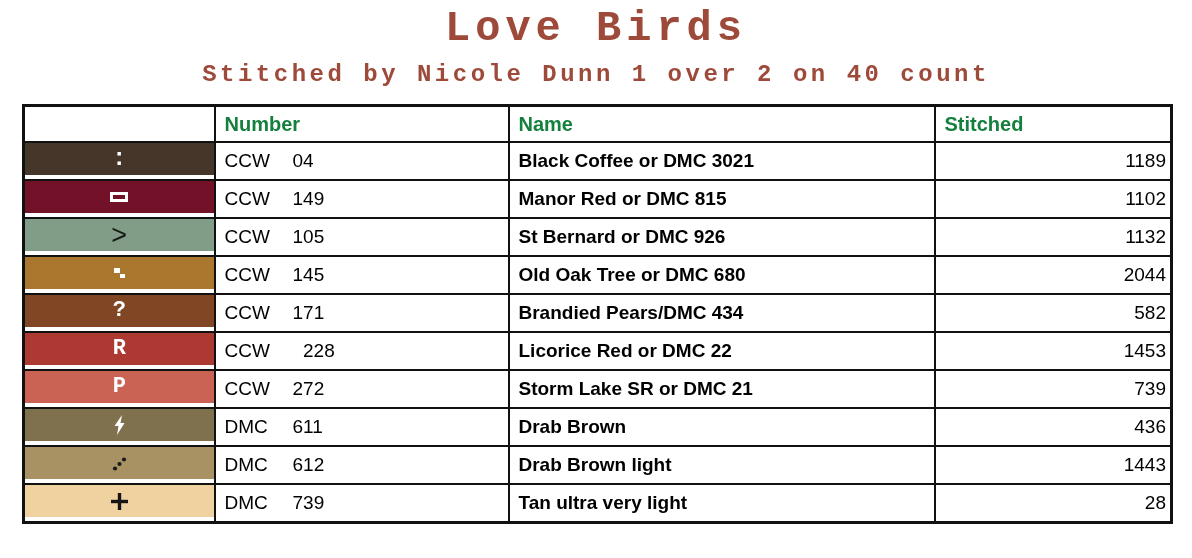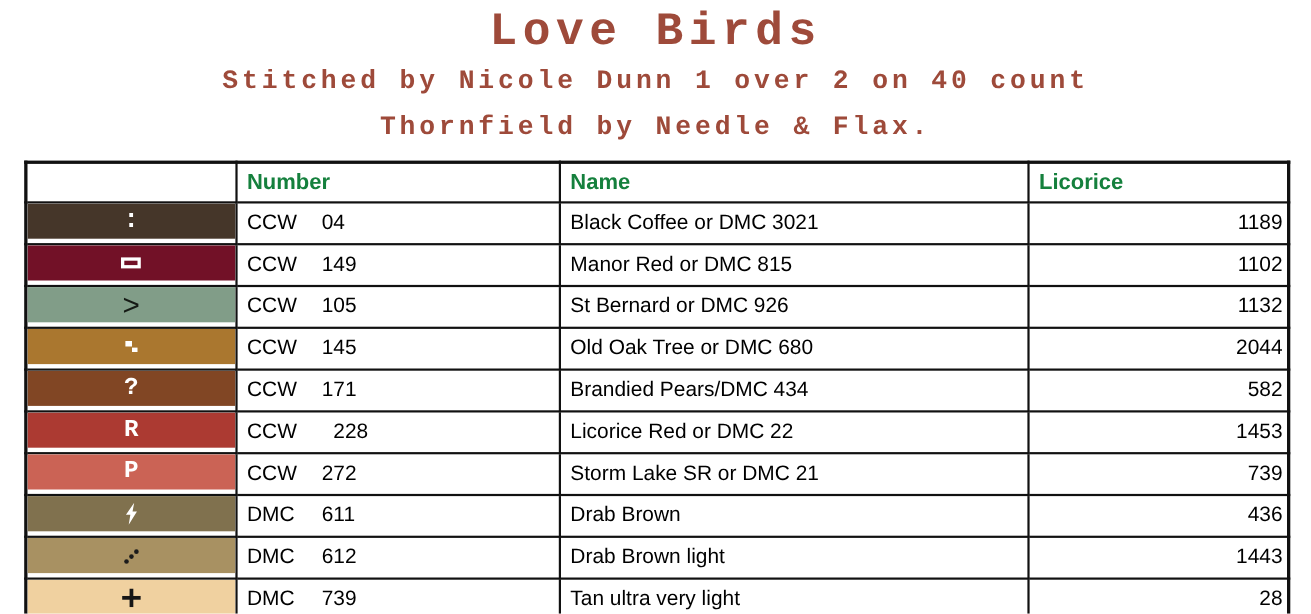--- a/index.html
+++ b/index.html
@@ -12,21 +12,21 @@
   .subtitle{font-size:24px;line-height:42px;letter-spacing:3.5px;}
 
   
   table.legend{border-collapse:collapse;table-layout:fixed;margin:8px 0 0 22px;width:1148px;border:3px solid #111;}
   .legend th,.legend td{border:2px solid #111;overflow:hidden;}
   .legend th{height:34px;text-align:left;padding:0 0 0 9px;font-size:20px;color:#15803d;}
   .legend td{height:34px;font-size:19px;color:#000;}
   .num-cell{padding-left:9px;}
   .prefix{display:inline-block;width:68px;}
   .code{white-space:pre;}
-  .name-cell{padding-left:9px;}
+  .name-cell{padding-left:9px;font-weight:bold;}
   .stitch-cell{text-align:right;padding-right:4px;}
 
   
   .swatch-cell{padding:0;position:relative;}
   .swatch{position:absolute;left:0;top:0;right:0;bottom:4px;display:flex;align-items:center;justify-content:center;}
 
   
   .glyph{line-height:1;}
   .glyph-mono{font-family:"Liberation Mono",monospace;font-weight:700;font-size:22px;}
   .glyph-colon{font-family:"Liberation Mono",monospace;font-weight:700;font-size:24px;}
@@ -38,36 +38,35 @@
   .shape-svg{display:block;}
 </style>
 </head>
 <body>
 
 <div class="page">
 
   <div class="titles" style="color: rgb(158, 74, 58);">
     <div class="title">Love Birds</div>
     <div class="subtitle">Stitched by Nicole Dunn 1 over 2 on 40 count</div>
-    <div class="subtitle">Thornfield by Needle &amp; Flax.</div>
   </div>
 
   <table class="legend">
     <colgroup>
       <col style="width:191px">
         <col style="width:294px">
         <col style="width:426px">
         <col style="width:237px">
     </colgroup>
     <tbody>
         <tr>
       <th></th>
       <th>Number</th>
       <th>Name</th>
-      <th>Licorice</th>
+      <th>Stitched</th>
     </tr>
 
     <tr>
       <td class="swatch-cell">
         <div class="swatch" style="background: rgb(69, 54, 41);">
           <span class="glyph glyph-colon" style="color: rgb(255, 255, 255);">:</span>
         </div>
       </td>
       <td class="num-cell"><span class="prefix">CCW</span><span class="code">04</span></td>
       <td class="name-cell">Black Coffee or DMC 3021</td>

